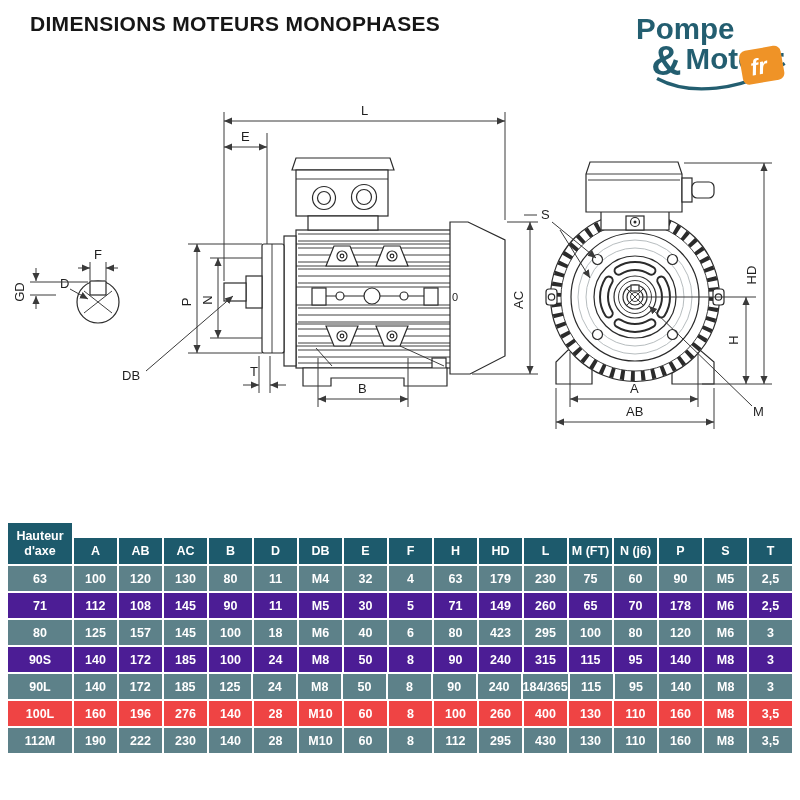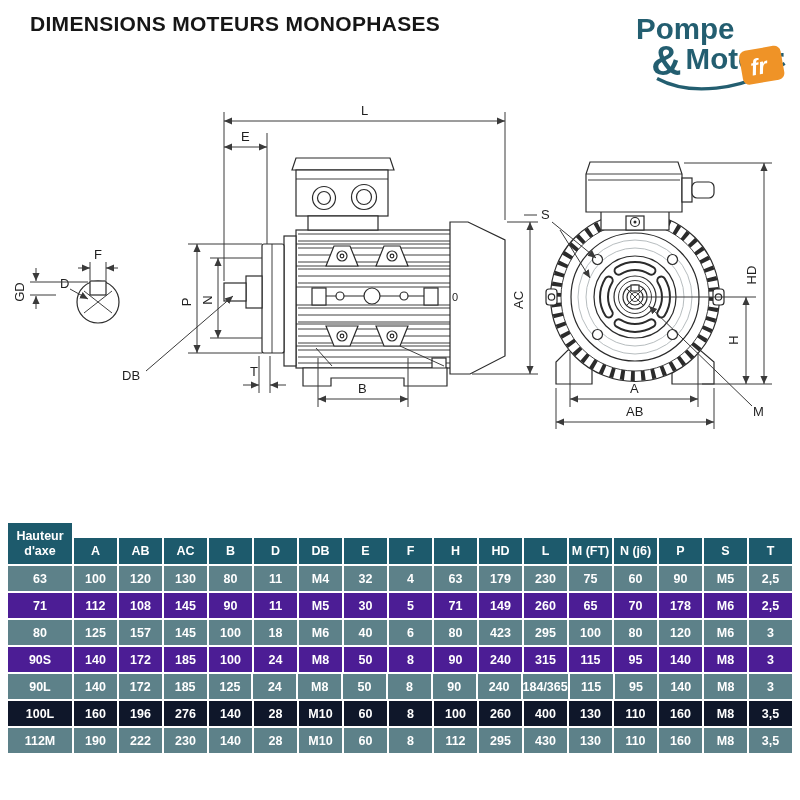--- a/index.html
+++ b/index.html
@@ -22,21 +22,21 @@
   .tbl{position:absolute;left:8px;top:523px;width:784px;z-index:2;}
   .trow{display:grid;grid-template-columns:64px repeat(16,1fr);gap:2px;background:#fff;margin-bottom:2px;}
   .trow.thead{align-items:end;background:transparent;}
   .hcell{height:26px;background:#1d5a6c;color:#fff;display:flex;align-items:center;justify-content:center;
          font-size:12.5px;font-weight:700;text-align:center;}
   .hcell.first{height:41px;flex-direction:column;line-height:1.15;}
   .dcell{height:25px;color:#fff;display:flex;align-items:center;justify-content:center;
          font-size:12.5px;font-weight:600;}
   .trow.gray .dcell{background:#5d8189;}
   .trow.teal .dcell{background:#4c1d95;}
-  .trow.orange .dcell{background:#0f172a;}
+  .trow.orange .dcell{background:#ef4444;}
 </style>
 </head>
 <body>
 
 <div class="title-block">
   <div class="page-title">DIMENSIONS MOTEURS MONOPHASES</div>
 </div>
 
 <svg class="logo" viewBox="0 0 210 92">
   <text x="40" y="34" font-size="31" font-weight="bold" fill="#235e70">Pompe</text>

